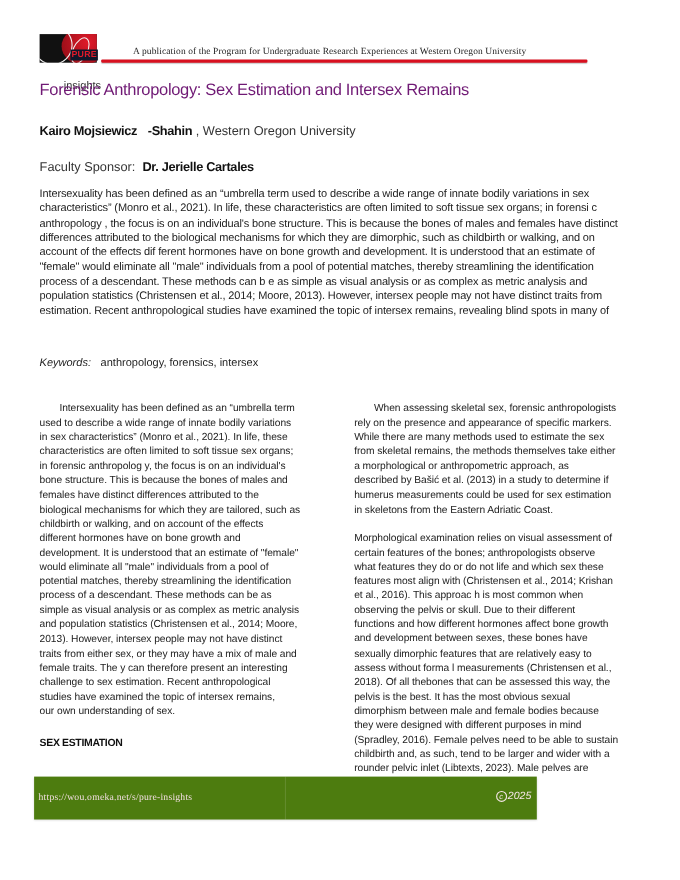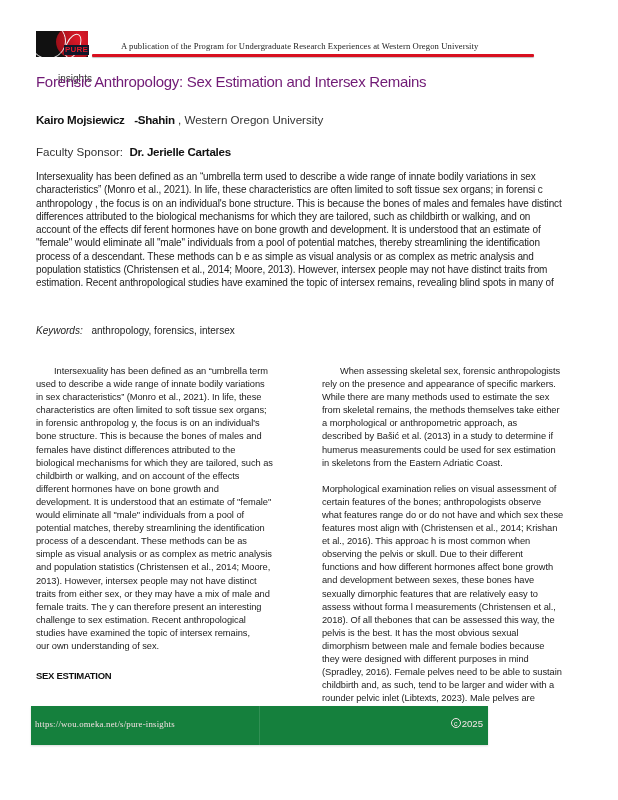--- a/index.html
+++ b/index.html
@@ -35,24 +35,24 @@
   
   .col { position:absolute; font-family:"Liberation Sans", sans-serif; font-size:9.3px; line-height:13.1px; color:#222; }
   .col .line { white-space:nowrap; letter-spacing:-0.05px; }
   .col-left { left:36px; top:365px; width:266px; }
   .col-right { left:322px; top:365px; width:268px; }
   .indent { padding-left:18px; }
   .gap { height:13px; }
   .section-head { position:absolute; left:36px; top:670px; font-family:"Liberation Sans", sans-serif; font-size:9.5px; font-weight:bold; color:#111; letter-spacing:-0.3px; }
 
   
-  .footer { position:absolute; left:31px; top:706px; width:457px; height:39px; background:#15803d; box-shadow:0 1px 2px rgba(0,0,0,0.15); }
+  .footer { position:absolute; left:31px; top:706px; width:457px; height:39px; background:#4d7c0f; box-shadow:0 1px 2px rgba(0,0,0,0.15); }
   .footer-divider { position:absolute; left:228px; top:0; width:1px; height:39px; background:rgba(255,255,255,0.12); }
   .footer-url { position:absolute; left:4px; top:13px; font-family:"Liberation Serif", serif; font-size:8.8px; color:#f3dfe2; white-space:nowrap; letter-spacing:0.2px; }
-  .footer-copy { position:absolute; right:5px; top:12px; font-family:"Liberation Sans", sans-serif; font-size:9.6px; color:#f6e6e8; white-space:nowrap; display:flex; align-items:flex-start; gap:1px; }
+  .footer-copy { position:absolute; right:5px; top:12px; font-family:"Liberation Sans", sans-serif; font-size:9.6px; color:#f6e6e8; white-space:nowrap; display:flex; align-items:flex-end; gap:1px;font-style:italic; }
   .copy-icon { display:inline-block; width:10px; height:10px; border:1px solid #f6e6e8; border-radius:50%; font-size:7px; line-height:10px; text-align:center; box-sizing:border-box; }
 </style>
 </head>
 <body>
 
 <div class="page">
 
   <div class="logo">
     <div class="logo-box">
       <div class="logo-red"></div>
@@ -70,21 +70,21 @@
     <b>Kairo Mojsiewicz</b>&nbsp;&nbsp;&nbsp;<b>-Shahin</b>&nbsp;<span class="aff">, Western Oregon University</span>
   </div>
   <div class="sponsor">
     <span>Faculty Sponsor:</span>&nbsp;&nbsp;<b>Dr. Jerielle Cartales</b>
   </div>
 
   <div class="abstract">
     <div class="line">Intersexuality has been defined as an “umbrella term used to describe a wide range of innate bodily variations in sex</div>
     <div class="line">characteristics” (Monro et al., 2021). In life, these characteristics are often limited to soft tissue sex organs; in forensi    c</div>
     <div class="line">anthropology , the focus is on an individual's bone structure. This is because the bones of males and females have distinct</div>
-    <div class="line">differences attributed to the biological mechanisms for which they are tailored, such as childbirth or walking, and on</div>
+    <div class="line">differences attributed to the biological mechanisms for which they are dimorphic, such as childbirth or walking, and on</div>
     <div class="line">account of the effects dif  ferent hormones have on bone growth and development. It is understood that an estimate of</div>
     <div class="line">"female" would eliminate all "male" individuals from a pool of potential matches, thereby streamlining the identification</div>
     <div class="line">process of a descendant. These methods can b    e as simple as visual analysis or as complex as metric analysis and</div>
     <div class="line">population statistics (Christensen et al., 2014; Moore, 2013). However, intersex people may not have distinct traits from</div>
     <div class="line">estimation. Recent anthropological studies have examined the topic of intersex remains, revealing blind spots in many of</div>
   </div>
   <div class="keywords">
     <i>Keywords:</i>
     <span>anthropology, forensics, intersex</span>
   </div>
@@ -120,21 +120,21 @@
     <div class="line">rely on the presence and appearance of specific markers.</div>
     <div class="line">While there are many methods used to estimate the sex</div>
     <div class="line">from skeletal remains, the methods themselves take either</div>
     <div class="line">a morphological or anthropometric            approach, as</div>
     <div class="line">described by Bašić et al. (2013) in a study to determine if</div>
     <div class="line">humerus measurements could be used for sex estimation</div>
     <div class="line">in skeletons from the Eastern Adriatic Coast.</div>
     <div class="gap"></div>
     <div class="line">Morphological examination relies on visual assessment of</div>
     <div class="line">certain features of the bones; anthropologists observe</div>
-    <div class="line">what features range do or do not have and which sex these</div>
+    <div class="line">what features they do or do not life and which sex these</div>
     <div class="line">features most align with (Christensen et al., 2014; Krishan</div>
     <div class="line">et al., 2016). This approac     h is most common when</div>
     <div class="line">observing the pelvis or skull. Due to their different</div>
     <div class="line">functions and how different hormones affect bone growth</div>
     <div class="line">and development between sexes, these bones have</div>
     <div class="line">sexually dimorphic features that are relatively easy to</div>
     <div class="line">assess without forma l measurements (Christensen et al.,</div>
     <div class="line">2018). Of all thebones that can be assessed this way, the</div>
     <div class="line">pelvis is the best. It has the most obvious sexual</div>
     <div class="line">dimorphism between male and female bodies because</div>

